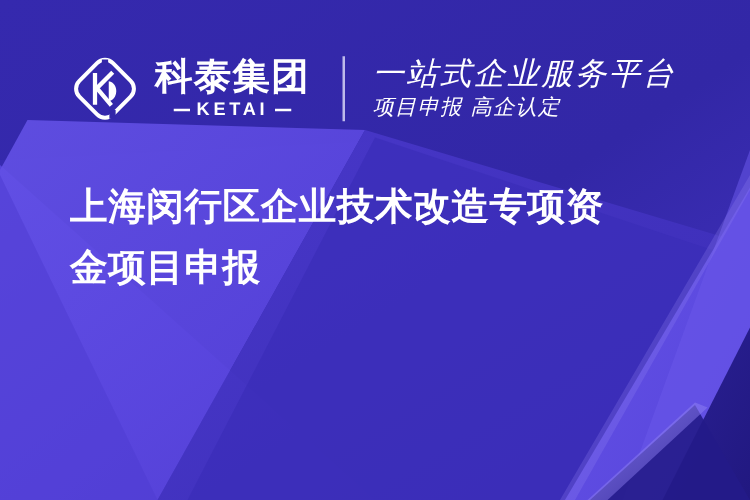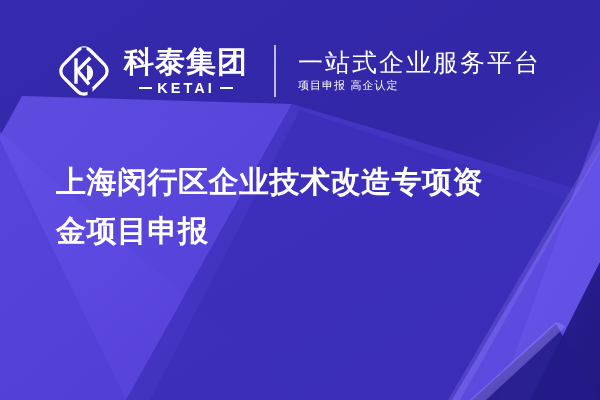--- a/index.html
+++ b/index.html
@@ -96,43 +96,44 @@
     height: 52px;
     background: rgba(225, 222, 250, 0.80);
     margin: 0 22px 0 26px;
     flex: 0 0 auto;
   }
 
   .tagline {
     display: flex;
     flex-direction: column;
     justify-content: space-between;
+    font-style: italic;
   }
   .tagline-main {
     font-size: 25px;
     color: #ffffff;
     letter-spacing: 2px;
     line-height: 1.15;
     white-space: nowrap;
     font-family: "DejaVu Sans", "Liberation Sans", sans-serif;
   }
   .tagline-sub {
     margin-top: 0;
-    font-size: 11px;
+    font-size: 17px;
     color: #ffffff;
     letter-spacing: 1px;
     white-space: nowrap;
     font-family: "DejaVu Serif", "Liberation Serif", serif;
   }
 
   
   .headline {
     position: absolute;
     left: 56px;
-    top: 158px;
+    top: 142px;
     width: 430px;
     font-size: 30px;
     font-weight: 700;
     color: #ffffff;
     line-height: 1.62;
     letter-spacing: 0.5px;
     font-family: "DejaVu Sans", "Liberation Sans", sans-serif;
   }
 </style>
 </head>

